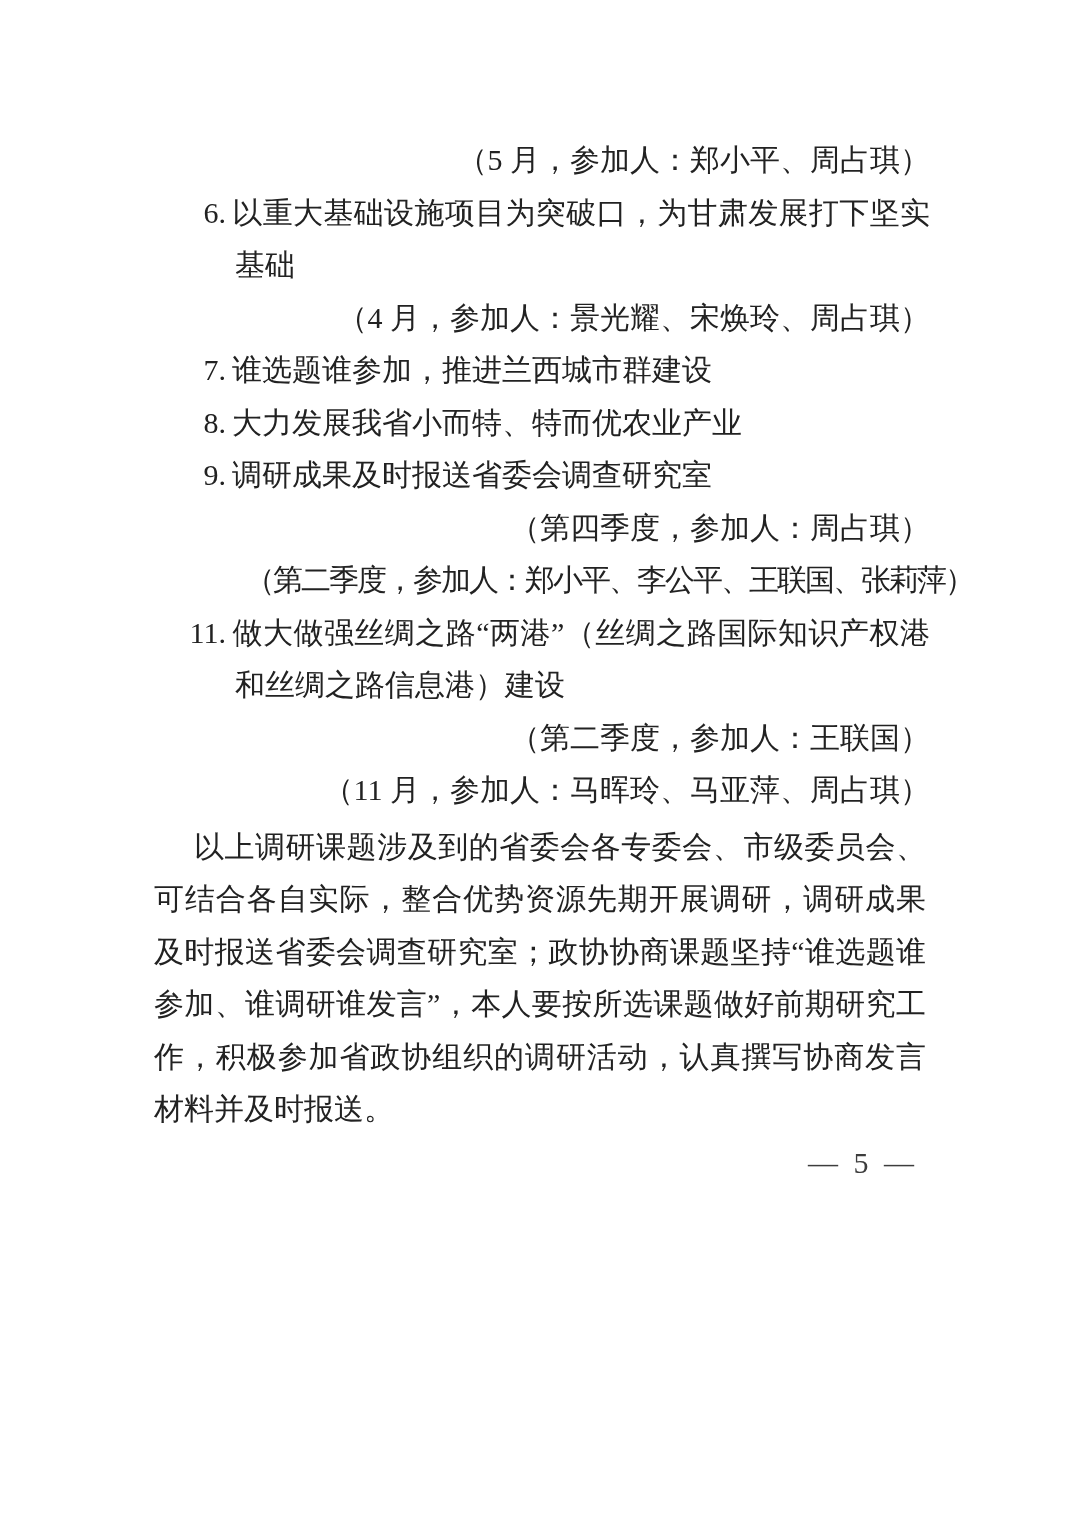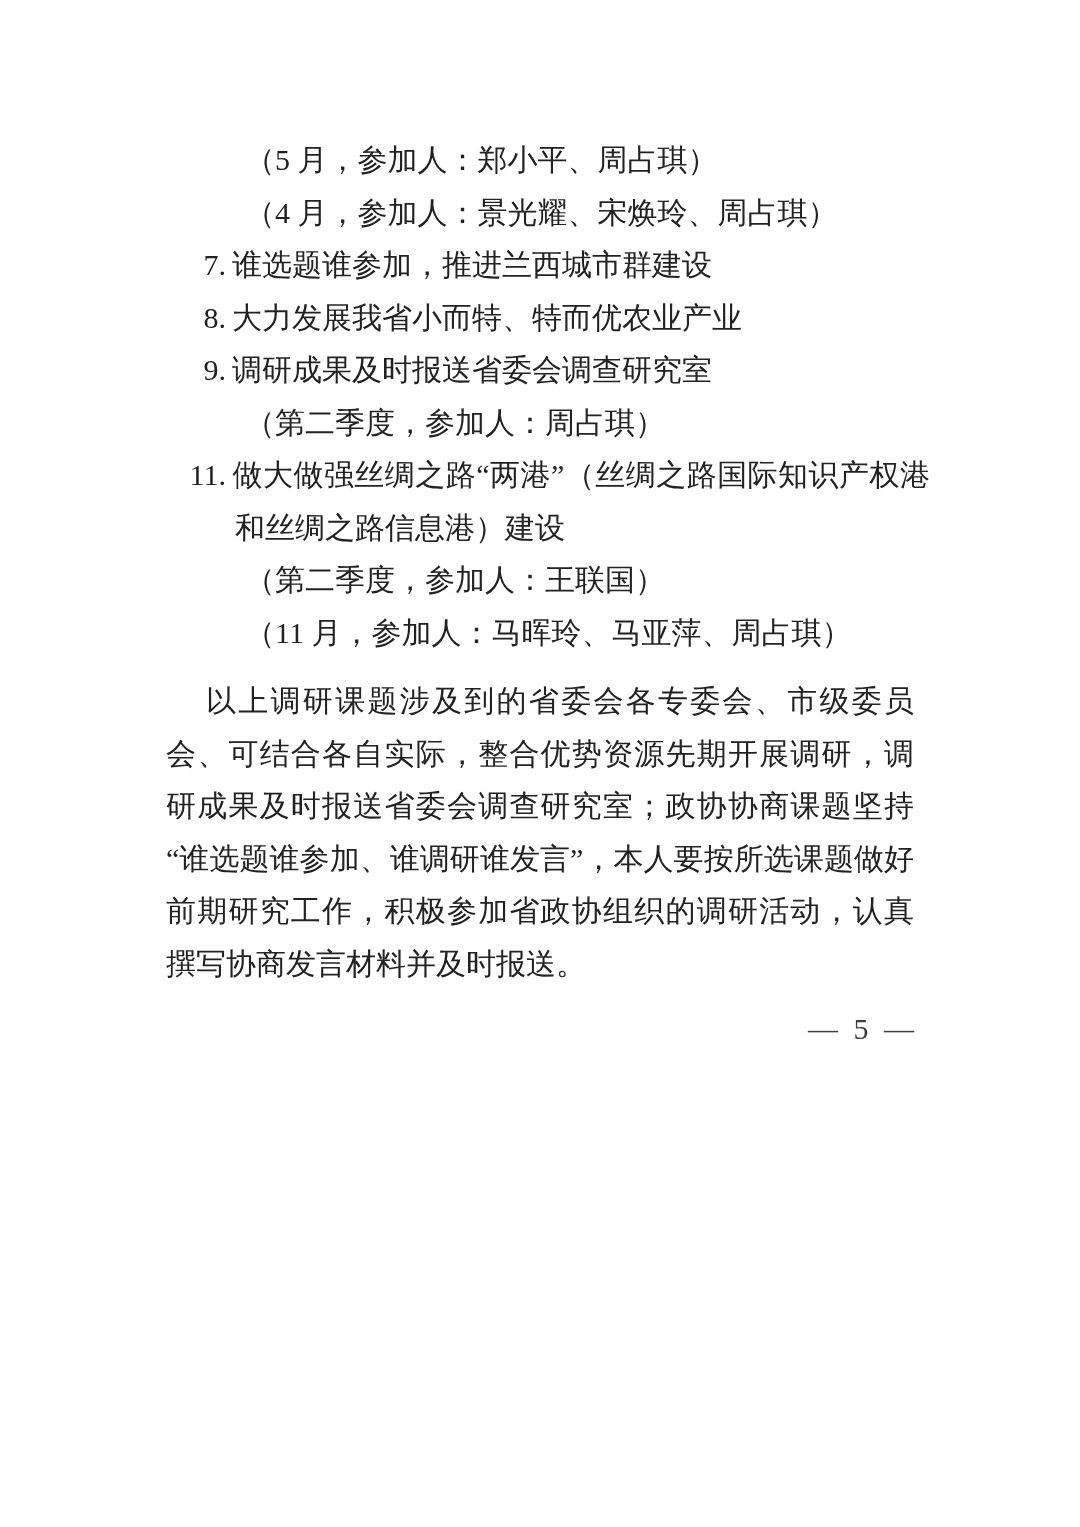--- a/index.html
+++ b/index.html
@@ -21,20 +21,21 @@
     padding: 134px 150px 0 150px;
     font-family: "Liberation Serif", "DejaVu Serif", serif;
     font-size: 30px;
     line-height: 52.5px;
     color: var(--ink, #222222);
   }
   .line { margin: 0; }
   
   .participants {
     padding-left: 95px;
+    text-align: right;
   }
   
   .participants.tight {
     letter-spacing: -2px;
     white-space: nowrap;
   }
   
   .item {
     padding-left: 85px;
     text-indent: -85px;
@@ -42,55 +43,57 @@
   }
   .item .num {
     display: inline-block;
     box-sizing: border-box;
     width: 82px;
     padding-right: 6px;
     text-align: right;
     text-indent: 0;
   }
   .closing {
-    margin: 16px;
+    margin: 4px;
     text-align: justify;
     text-indent: 40px;
   }
   .page-num {
     margin-top: 0;
     padding-right: 12px;
     text-align: right;
     letter-spacing: 4px;
     color: var(--page_number_ink, #444444);
     font-size: 30px;
     line-height: 45px;
   }
 </style>
 </head>
 <body>
 
 <div class="page">
 
   <div class="line participants">（5 月，参加人：郑小平、周占琪）</div>
 
+  <div class="line item"><span class="num">6.</span><span class="title">以重大基础设施项目为突破口，为甘肃发展打下坚实基础</span></div>
 
   <div class="line participants">（4 月，参加人：景光耀、宋焕玲、周占琪）</div>
 
   <div class="line item"><span class="num">7.</span><span class="title">谁选题谁参加，推进兰西城市群建设</span></div>
 
 
   <div class="line item"><span class="num">8.</span><span class="title">大力发展我省小而特、特而优农业产业</span></div>
 
 
   <div class="line item"><span class="num">9.</span><span class="title">调研成果及时报送省委会调查研究室</span></div>
 
-  <div class="line participants">（第二季度，参加人：周占琪）</div>
+  <div class="line participants">（第四季度，参加人：周占琪）</div>
 
 
+  <div class="line participants tight">（第二季度，参加人：郑小平、李公平、王联国、张莉萍）</div>
 
   <div class="line item"><span class="num">11.</span><span class="title">做大做强丝绸之路“两港”（丝绸之路国际知识产权港和丝绸之路信息港）建设</span></div>
 
   <div class="line participants">（第二季度，参加人：王联国）</div>
 
 
   <div class="line participants">（11 月，参加人：马晖玲、马亚萍、周占琪）</div>
 
   <p class="closing">以上调研课题涉及到的省委会各专委会、市级委员会、可结合各自实际，整合优势资源先期开展调研，调研成果及时报送省委会调查研究室；政协协商课题坚持“谁选题谁参加、谁调研谁发言”，本人要按所选课题做好前期研究工作，积极参加省政协组织的调研活动，认真撰写协商发言材料并及时报送。</p>
 

